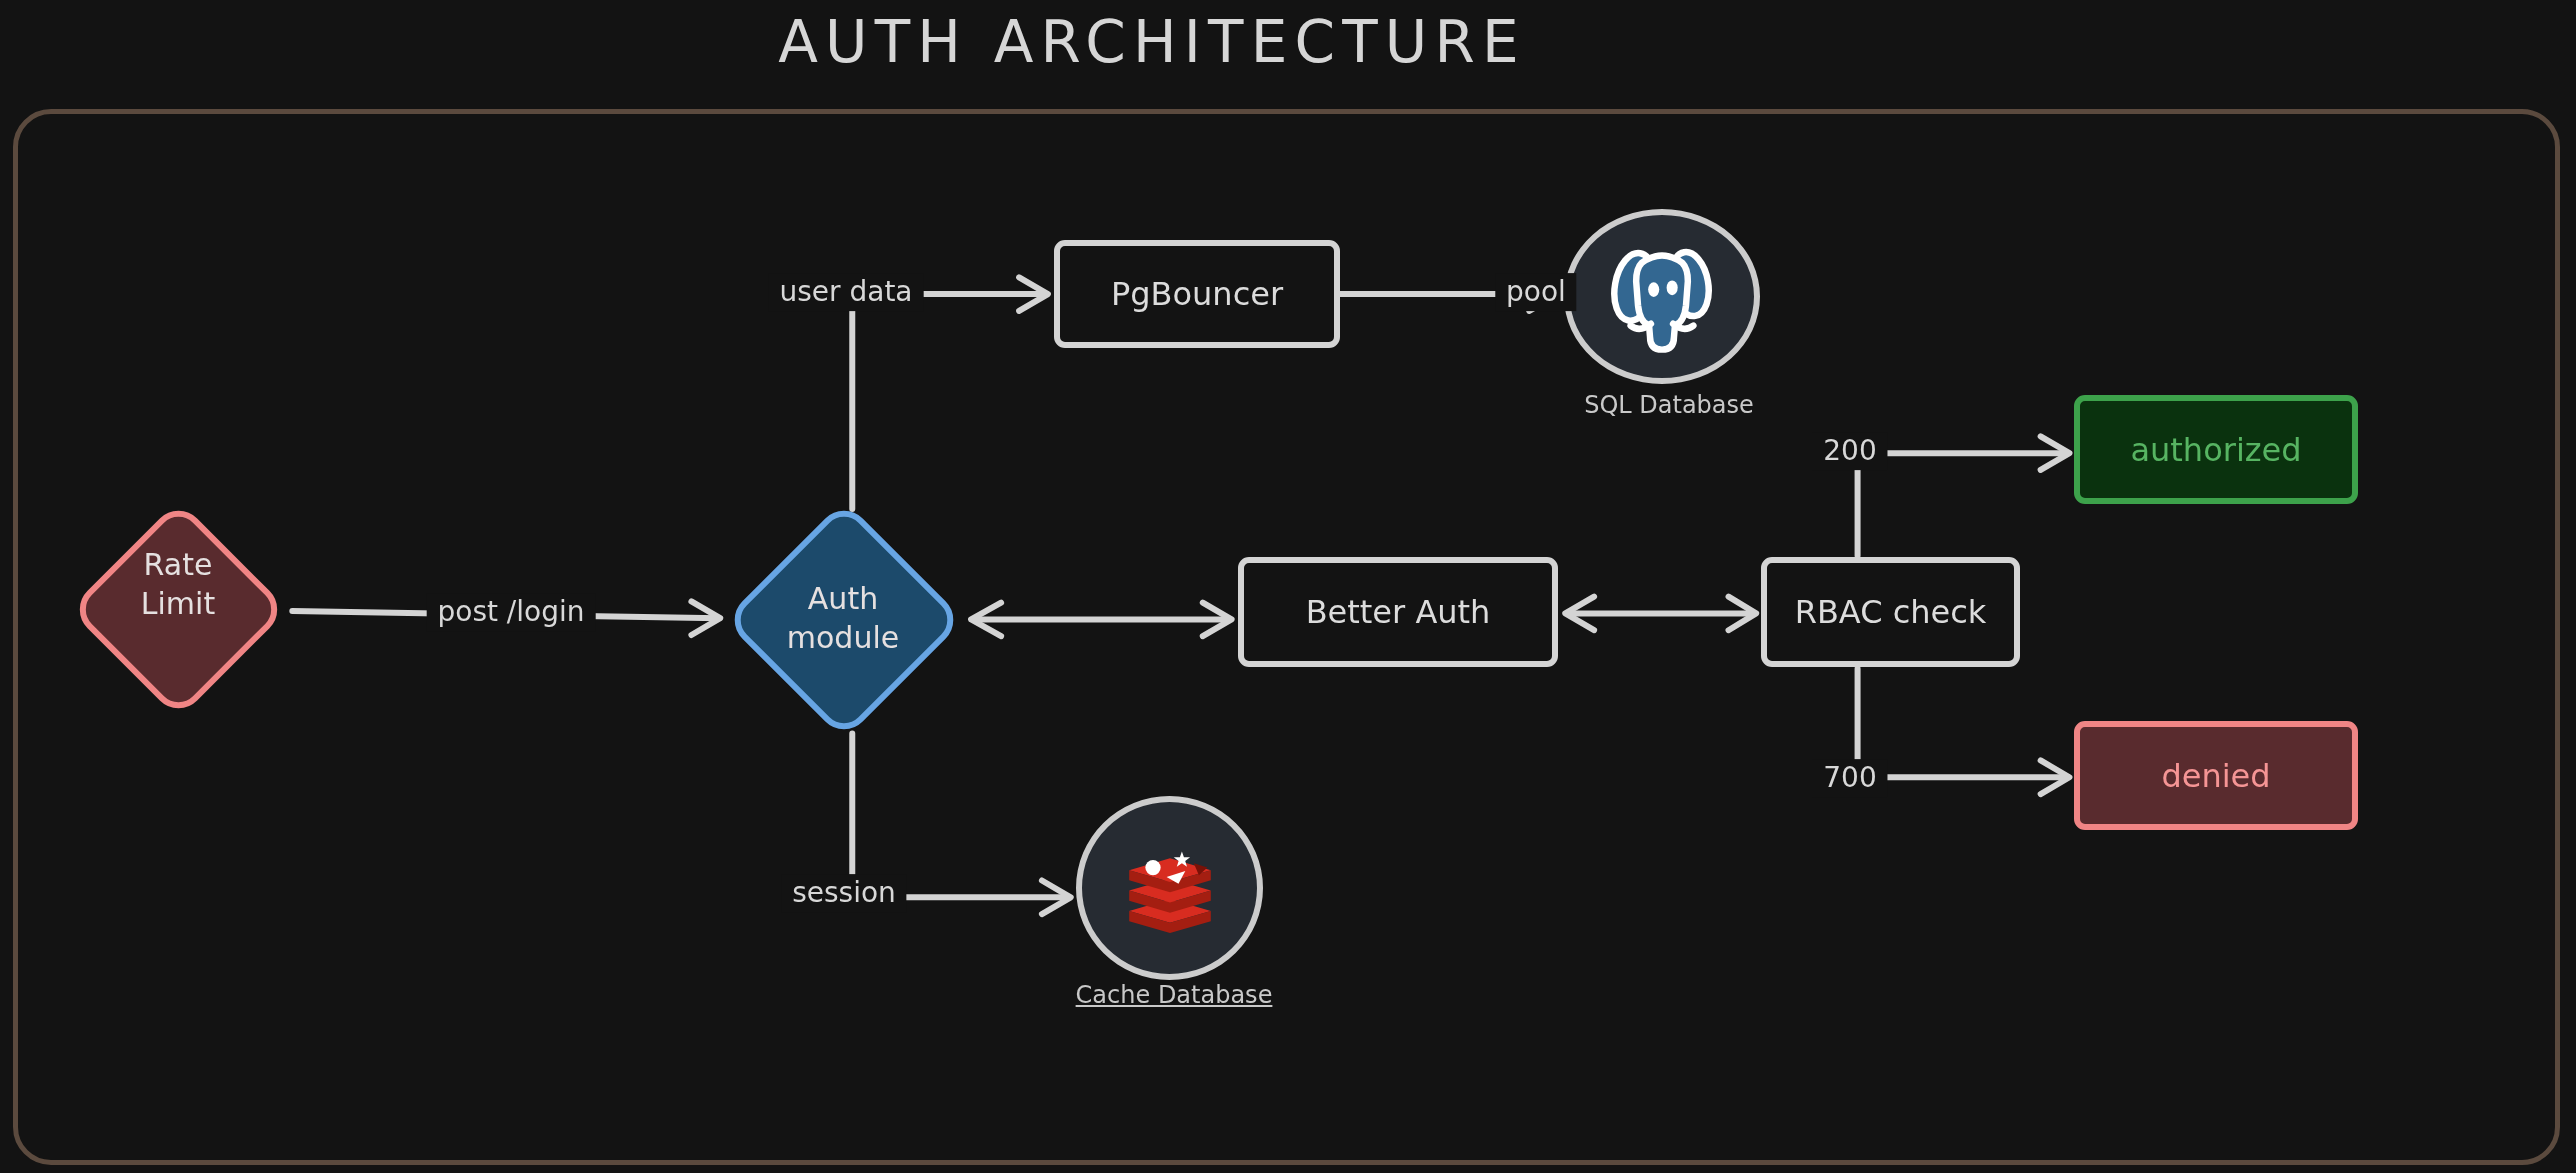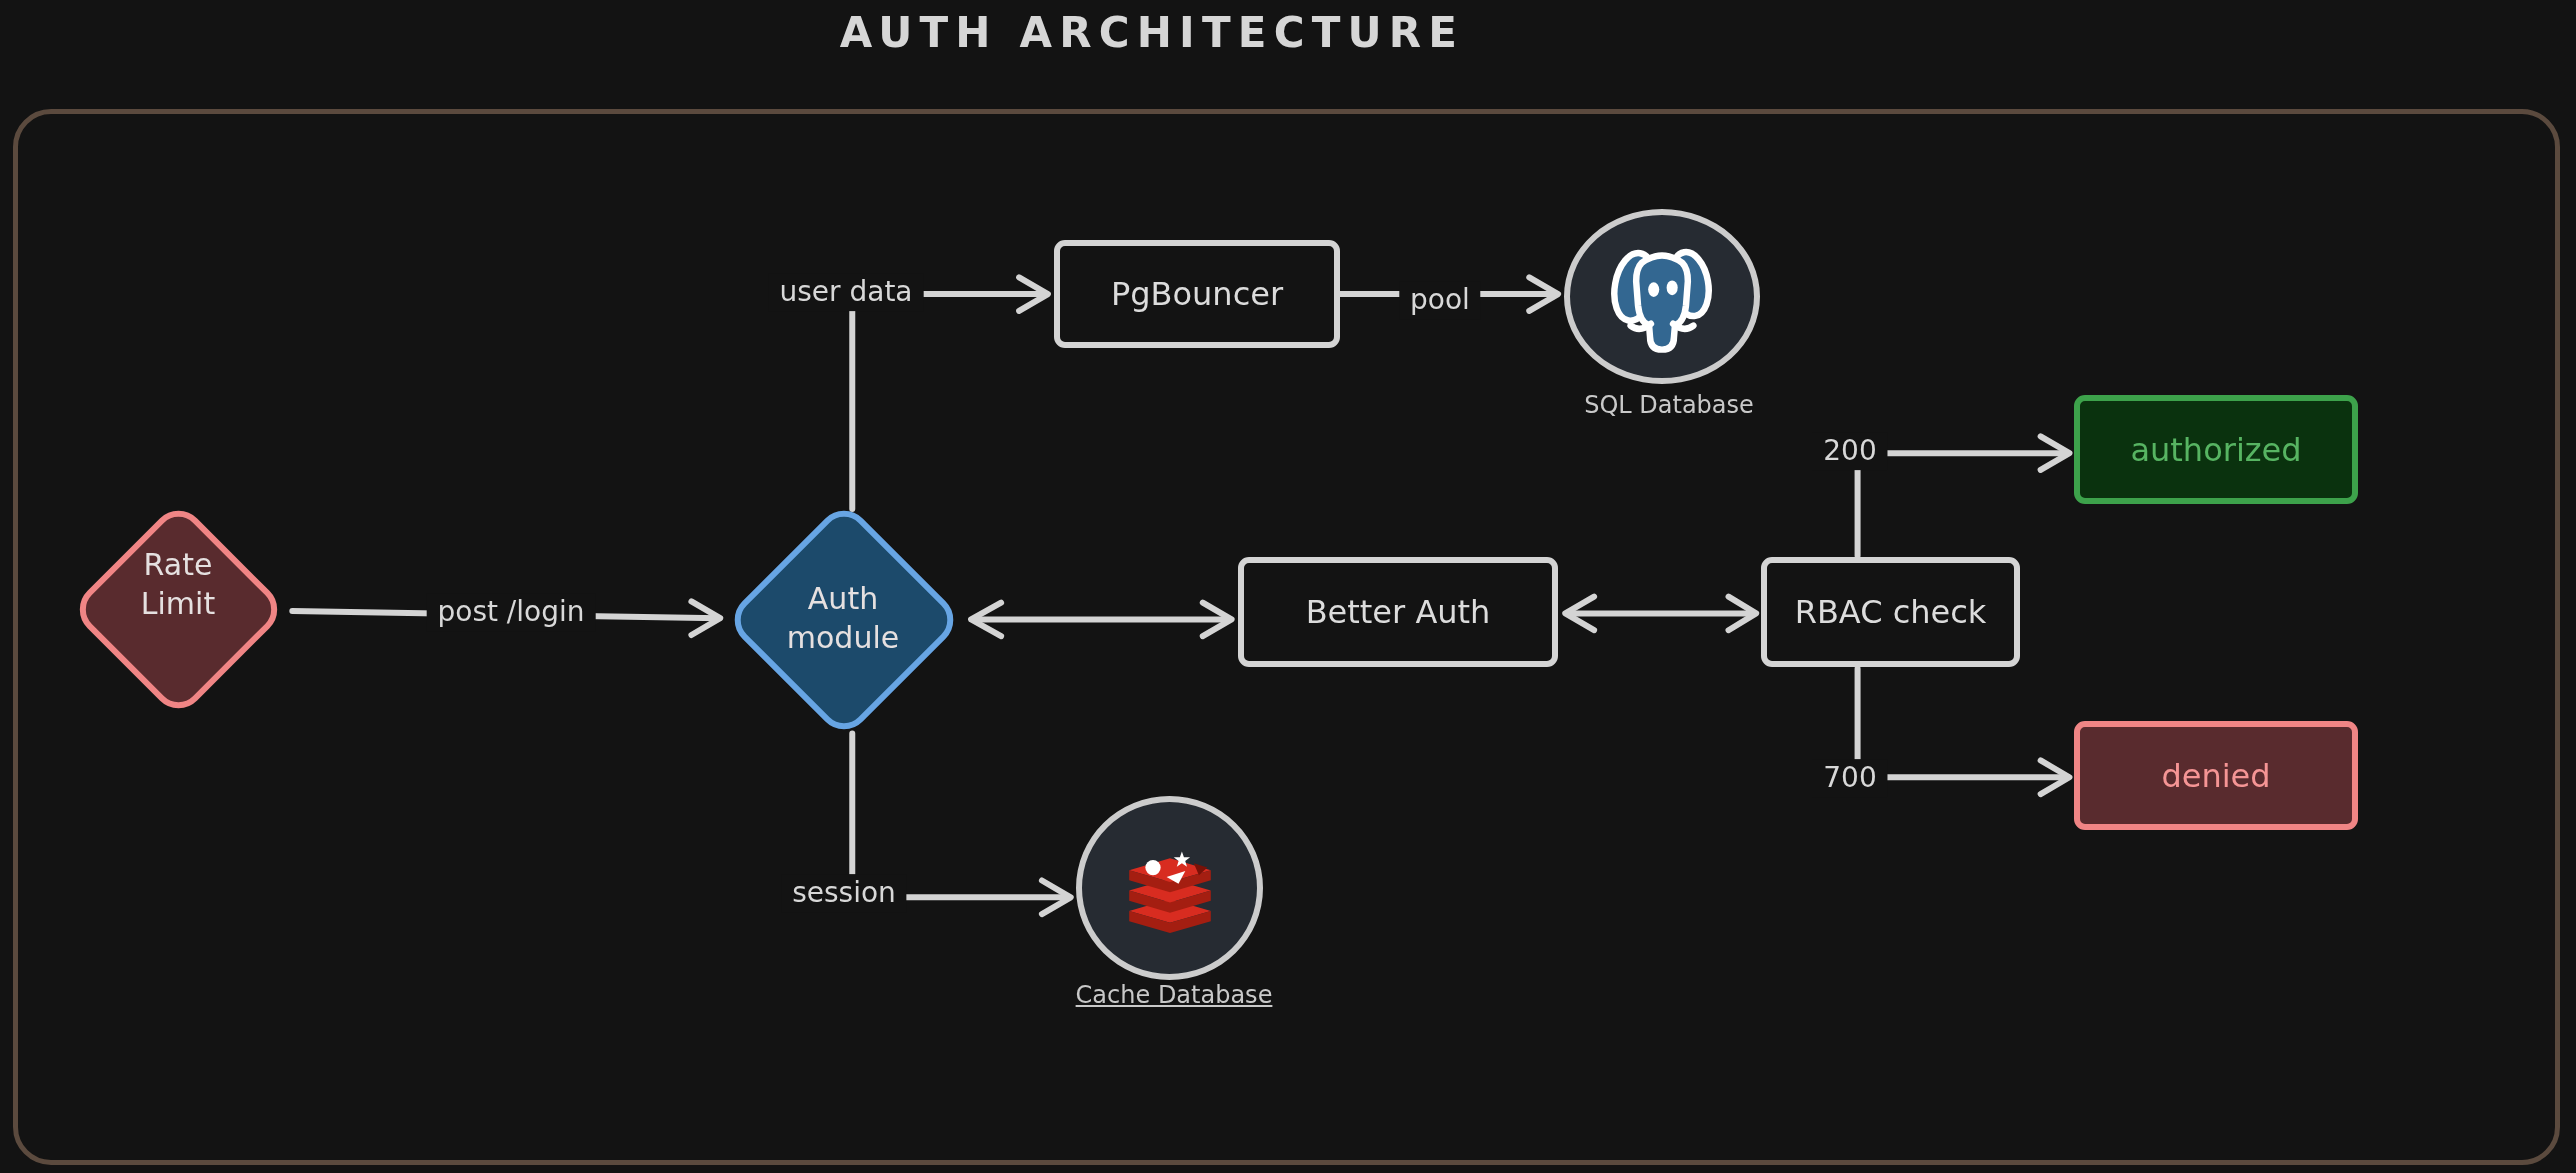--- a/index.html
+++ b/index.html
@@ -10,21 +10,21 @@
     --green-text:#57b462; --db-circle-fill:#262b32; --db-circle-border:#cccccc;
     --postgres-blue:#336791; --redis-red:#d82c20; --redis-dark-red:#a41e11;
   }
   html,body{margin:0;padding:0;background:var(--bg);}
   .canvas{
     position:relative; width:2576px; height:1174px; overflow:hidden;
     background:var(--bg); font-family:"DejaVu Sans", sans-serif;
   }
   .title{
     position:absolute; left:1152px; top:8.4px; transform:translateX(-50%);
-    font-size:42px; font-weight:bold; letter-spacing:7.2px; color:#d6d6d6; white-space:nowrap;
+    font-size:58px; font-weight:normal; letter-spacing:7.2px; color:#d6d6d6; white-space:nowrap;
     z-index:4;
   }
   .frame{
     position:absolute; left:13.2px; top:109px; width:2547px; height:1056px;
     border:5.4px solid var(--frame-border); border-radius:38px; box-sizing:border-box; z-index:0;
   }
   svg.edges{position:absolute; left:0; top:0; z-index:1;}
   svg.edges path{stroke:var(--stroke-gray); stroke-width:10; fill:none;
     stroke-linecap:round; stroke-linejoin:round;}
   .node{position:absolute; box-sizing:border-box; z-index:2;}
@@ -156,19 +156,19 @@
       <circle cx="40" cy="31" r="9" fill="#ffffff"></circle>
       <polygon points="74,12 76.4,18.8 83.6,18.9 77.9,23.2 80,30.1 74,26 68,30.1 70.1,23.2 64.4,18.9 71.6,18.8" fill="#ffffff"></polygon>
       <polygon points="56,42 78,35 70,50" fill="#ffffff"></polygon>
       <polygon points="88,26 104,31 94,40" fill="#791107"></polygon>
     </svg>
   </div>
   <div class="caption" style="left:1174px; top:995px;text-decoration:underline;">Cache Database</div>
 
   <div class="edge-label" style="left:511px; top:612px;">post /login</div>
   <div class="edge-label" style="left:846px; top:292px;">user data</div>
-  <div class="edge-label" style="left:1440px; top:292px;margin-top:8px;">pool</div>
+  <div class="edge-label" style="left:1536px; top:292px;">pool</div>
   <div class="edge-label" style="left:1850px; top:451px;">200</div>
   <div class="edge-label" style="left:1850px; top:778px;">700</div>
   <div class="edge-label" style="left:844px; top:893px;">session</div>
 
 </div>
 
 
 </body></html>

